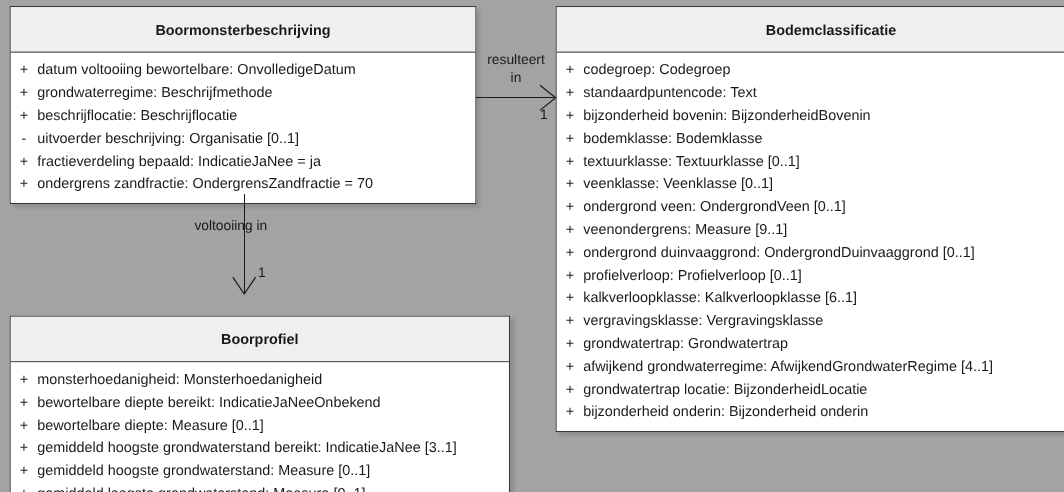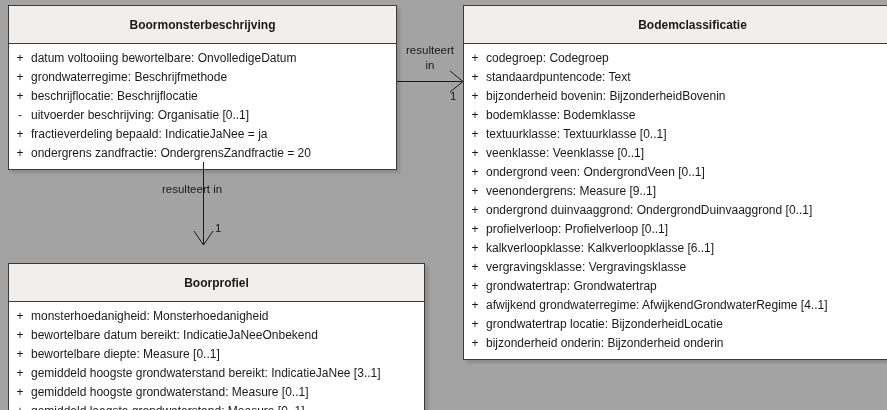--- a/index.html
+++ b/index.html
@@ -128,21 +128,21 @@
       <div class="attr-row">
         <span class="attr-vis">-</span>
         <span class="attr-text">uitvoerder beschrijving: Organisatie [0..1]</span>
       </div>
       <div class="attr-row">
         <span class="attr-vis">+</span>
         <span class="attr-text">fractieverdeling bepaald: IndicatieJaNee = ja</span>
       </div>
       <div class="attr-row">
         <span class="attr-vis">+</span>
-        <span class="attr-text">ondergrens zandfractie: OndergrensZandfractie = 20</span>
+        <span class="attr-text">ondergrens zandfractie: OndergrensZandfractie = 70</span>
       </div>
     </div>
   </div>
 
   <div class="uml-class" id="class-1" style="left:463px; top:5px; width:459px;">
     <div class="uml-header">Bodemclassificatie</div>
     <div class="uml-body">
       <div class="attr-row">
         <span class="attr-vis">+</span>
         <span class="attr-text">codegroep: Codegroep</span>
@@ -212,21 +212,21 @@
 
   <div class="uml-class" id="class-2" style="left:8px; top:263px; width:417px;">
     <div class="uml-header">Boorprofiel</div>
     <div class="uml-body">
       <div class="attr-row">
         <span class="attr-vis">+</span>
         <span class="attr-text">monsterhoedanigheid: Monsterhoedanigheid</span>
       </div>
       <div class="attr-row">
         <span class="attr-vis">+</span>
-        <span class="attr-text">bewortelbare datum bereikt: IndicatieJaNeeOnbekend</span>
+        <span class="attr-text">bewortelbare diepte bereikt: IndicatieJaNeeOnbekend</span>
       </div>
       <div class="attr-row">
         <span class="attr-vis">+</span>
         <span class="attr-text">bewortelbare diepte: Measure [0..1]</span>
       </div>
       <div class="attr-row">
         <span class="attr-vis">+</span>
         <span class="attr-text">gemiddeld hoogste grondwaterstand bereikt: IndicatieJaNee [3..1]</span>
       </div>
       <div class="attr-row">
@@ -248,16 +248,16 @@
     <line class="conn-line" x1="203.5" y1="162" x2="203.5" y2="244"></line>
     <polyline class="conn-head" points="194,231 203.5,245 213,231"></polyline>
   </svg>
 
   <div class="conn-label center" style="left:400px; top:43px; width:60px;">
     <div>resulteert</div>
     <div>in</div>
   </div>
   <div class="conn-mult" style="left:450px; top:90px;">1</div>
 
-  <div class="conn-label" style="left:162px; top:182px;">resulteert in</div>
+  <div class="conn-label" style="left:162px; top:182px;">voltooiing in</div>
   <div class="conn-mult" style="left:215px; top:222px;">1</div>
 
 </div>
 
 </body></html>

